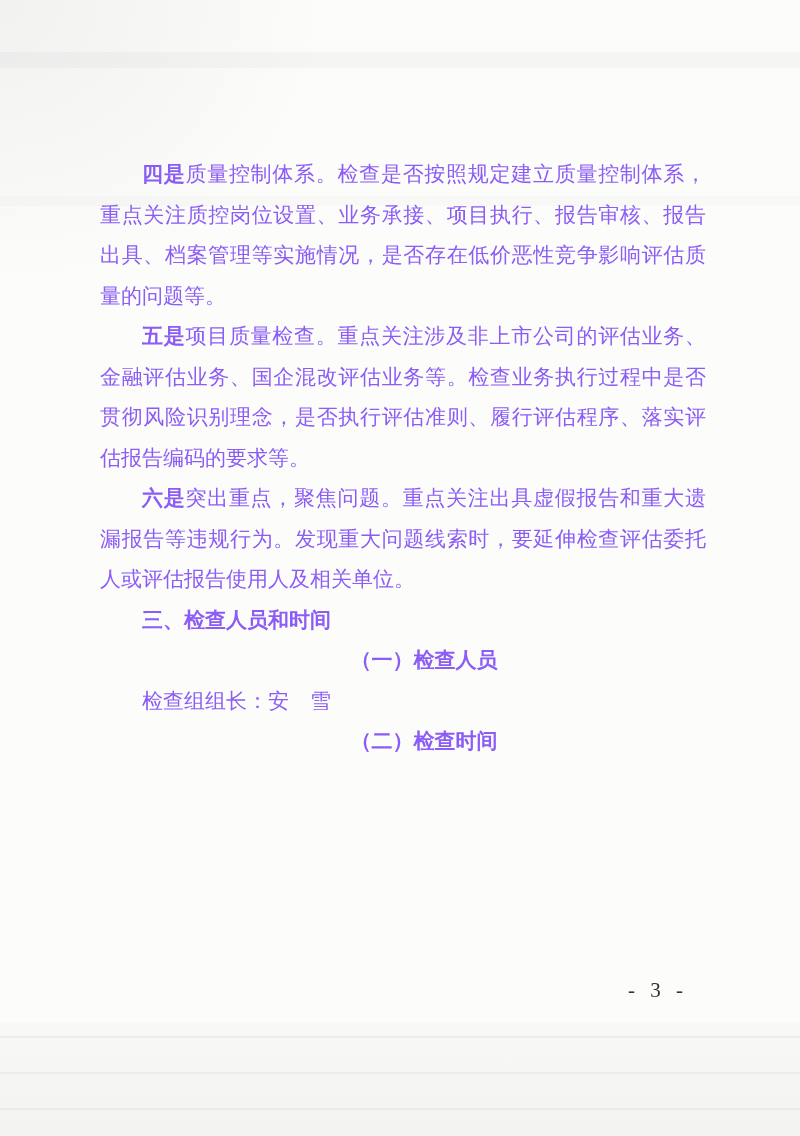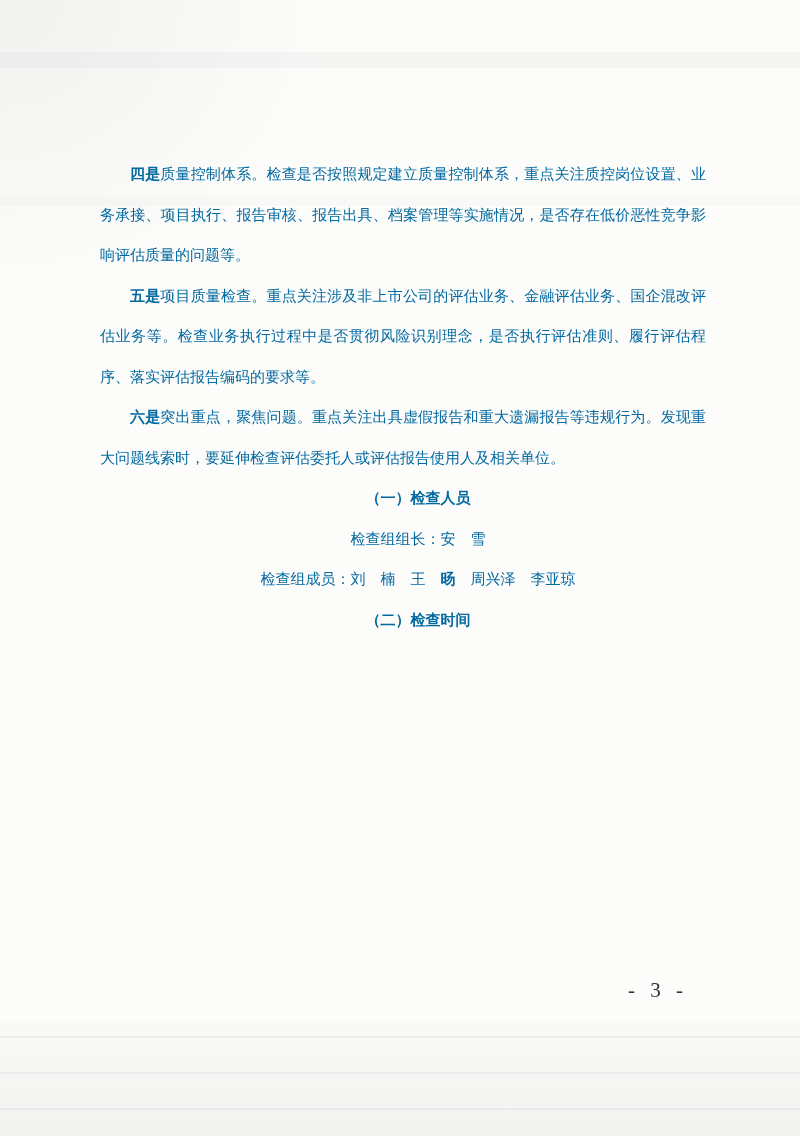--- a/index.html
+++ b/index.html
@@ -29,40 +29,40 @@
   .band-d { top: 1036px; height: 2px; background: rgba(60,60,70,0.06); }
   .band-e { top: 1072px; height: 2px; background: rgba(60,60,70,0.05); }
   .band-f { top: 1108px; height: 2px; background: rgba(60,60,70,0.05); }
 
   
   .page-content {
     position: absolute;
     left: 100px;
     top: 154px;
     width: 606px;
-    font-size: 15px;
+    font-size: 21px;
     line-height: 40.5px;
-    color: #0369a1;
+    color: #8b5cf6;
     text-align: justify;
   }
   .page-content p { margin: 0; padding: 0; }
   .para { text-indent: 2em; }
   .lead { font-weight: bold; }
   .heading-l1 {
     text-indent: 2em;
     font-weight: 700;
     font-family: "Liberation Sans", "DejaVu Sans", sans-serif;
     text-align: left;
   }
   .heading-l2 {
     text-indent: 2em;
     font-weight: 700;
     text-align: center;
   }
-  .team-line { text-indent: 2em; text-align: center; }
+  .team-line { text-indent: 2em; text-align: left; }
   .bold-name { font-weight: 700; font-family: "Liberation Sans", "DejaVu Sans", sans-serif; }
 
   .page-number {
     position: absolute;
     left: 628px;
     top: 978px;
     font-size: 21px;
     letter-spacing: 5px;
     color: #333333;
     white-space: nowrap;
@@ -80,26 +80,26 @@
 <div class="scan-band band-f"></div>
 
 <main class="page-content">
 
   <p class="para"><span class="lead">四是</span><span>质量控制体系。检查是否按照规定建立质量控制体系，重点关注质控岗位设置、业务承接、项目执行、报告审核、报告出具、档案管理等实施情况，是否存在低价恶性竞争影响评估质量的问题等。</span></p>
 
   <p class="para"><span class="lead">五是</span><span>项目质量检查。重点关注涉及非上市公司的评估业务、金融评估业务、国企混改评估业务等。检查业务执行过程中是否贯彻风险识别理念，是否执行评估准则、履行评估程序、落实评估报告编码的要求等。</span></p>
 
   <p class="para"><span class="lead">六是</span><span>突出重点，聚焦问题。重点关注出具虚假报告和重大遗漏报告等违规行为。发现重大问题线索时，要延伸检查评估委托人或评估报告使用人及相关单位。</span></p>
 
+  <p class="heading-l1">三、检查人员和时间</p>
 
   <p class="heading-l2">（一）检查人员</p>
 
   <p class="team-line"><span>检查组组长：</span><span>安　雪</span></p>
 
-  <p class="team-line"><span>检查组成员：</span><span>刘　楠　王　</span><span class="bold-name">旸</span><span>　周兴泽　李亚琼</span></p>
 
   <p class="heading-l2">（二）检查时间</p>
 
 
 
 </main>
 
 <div class="page-number">- 3 -</div>
 
 </body></html>

